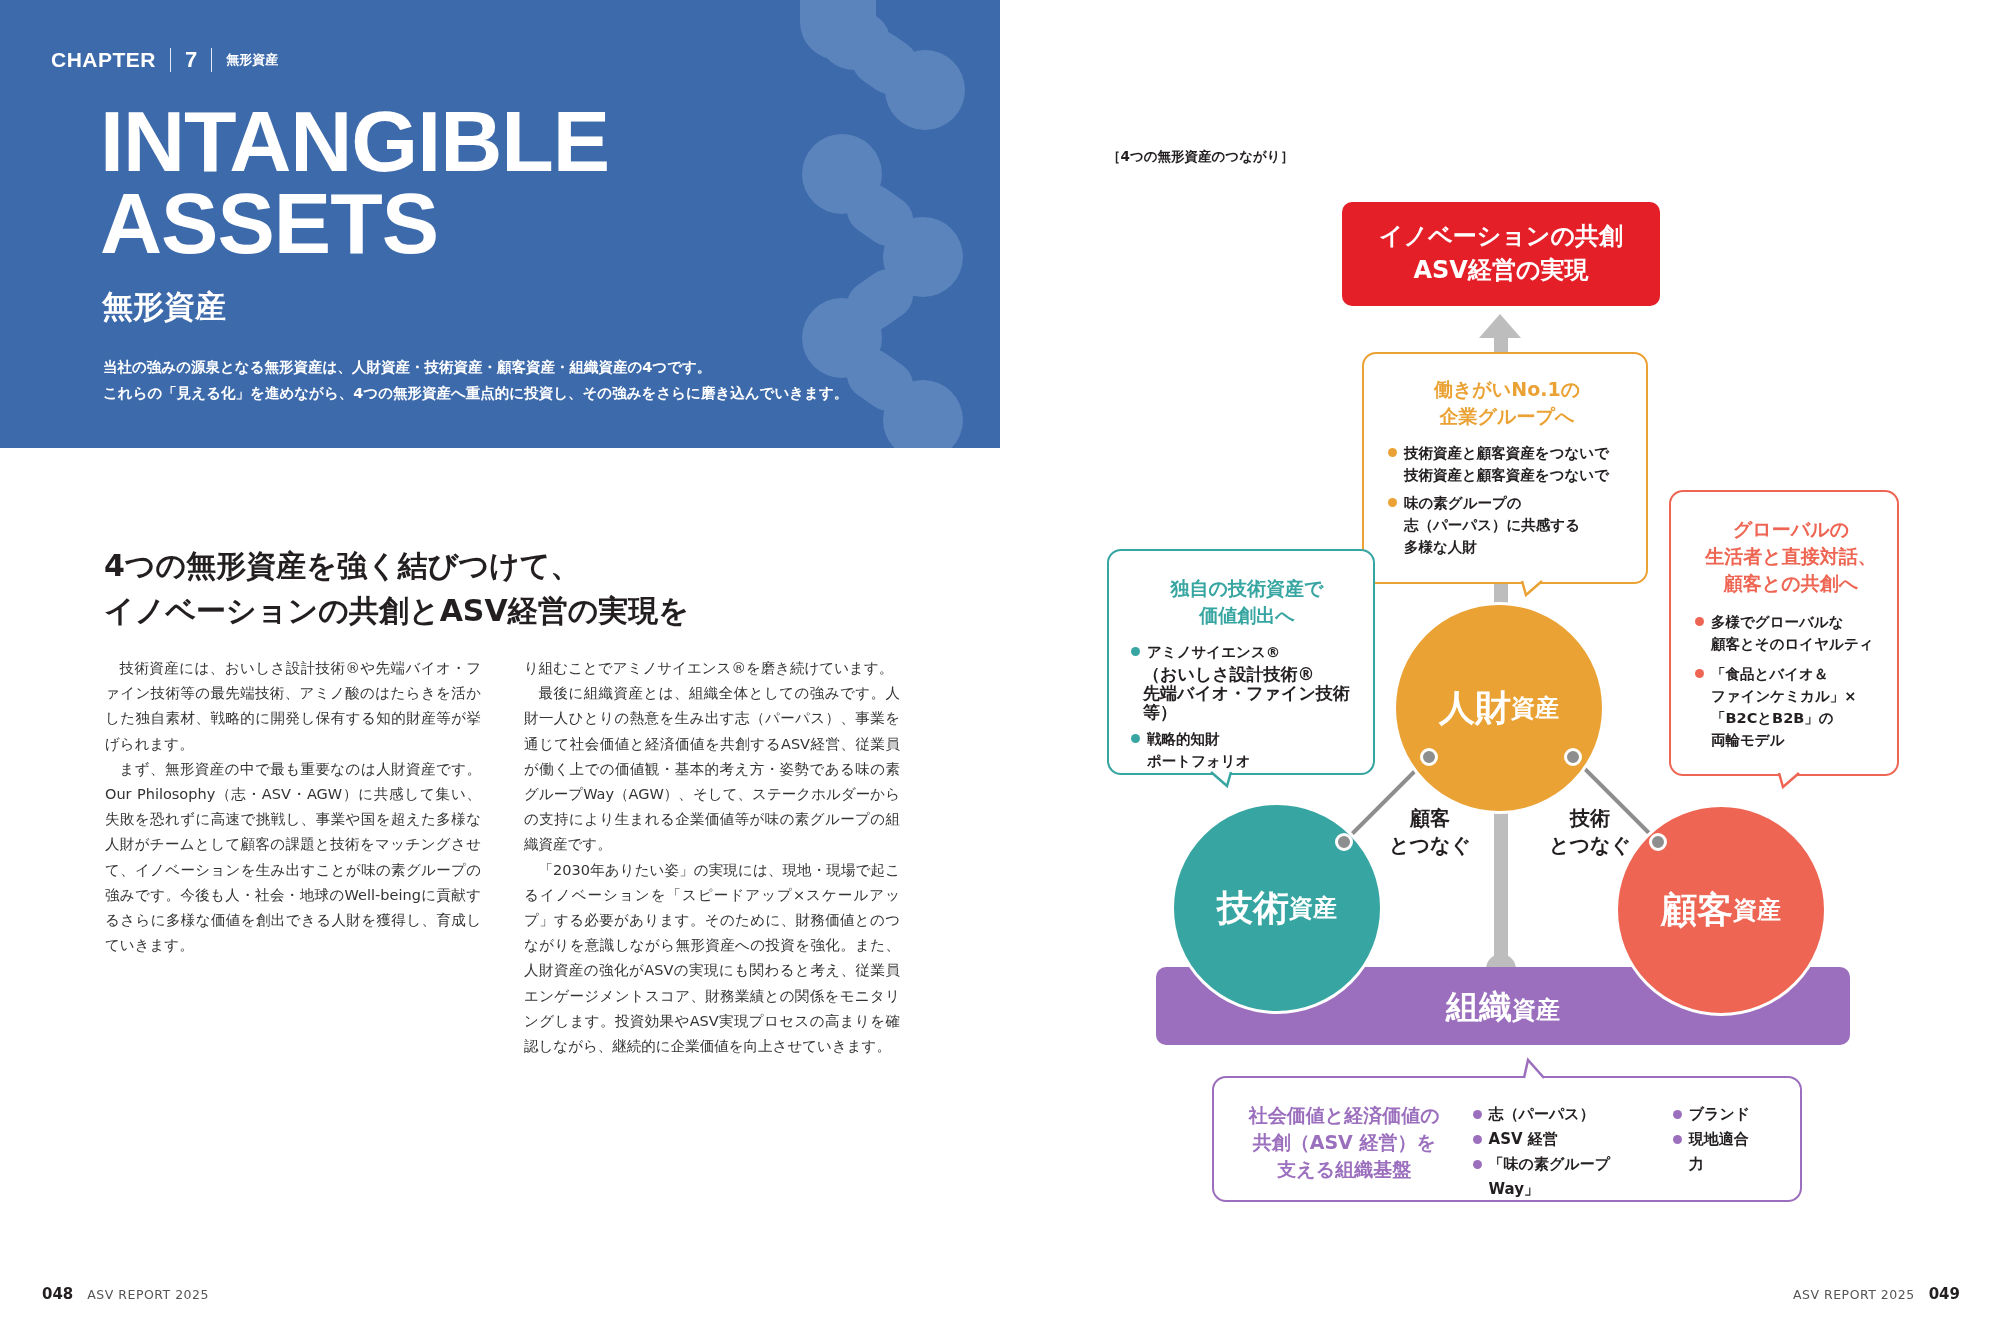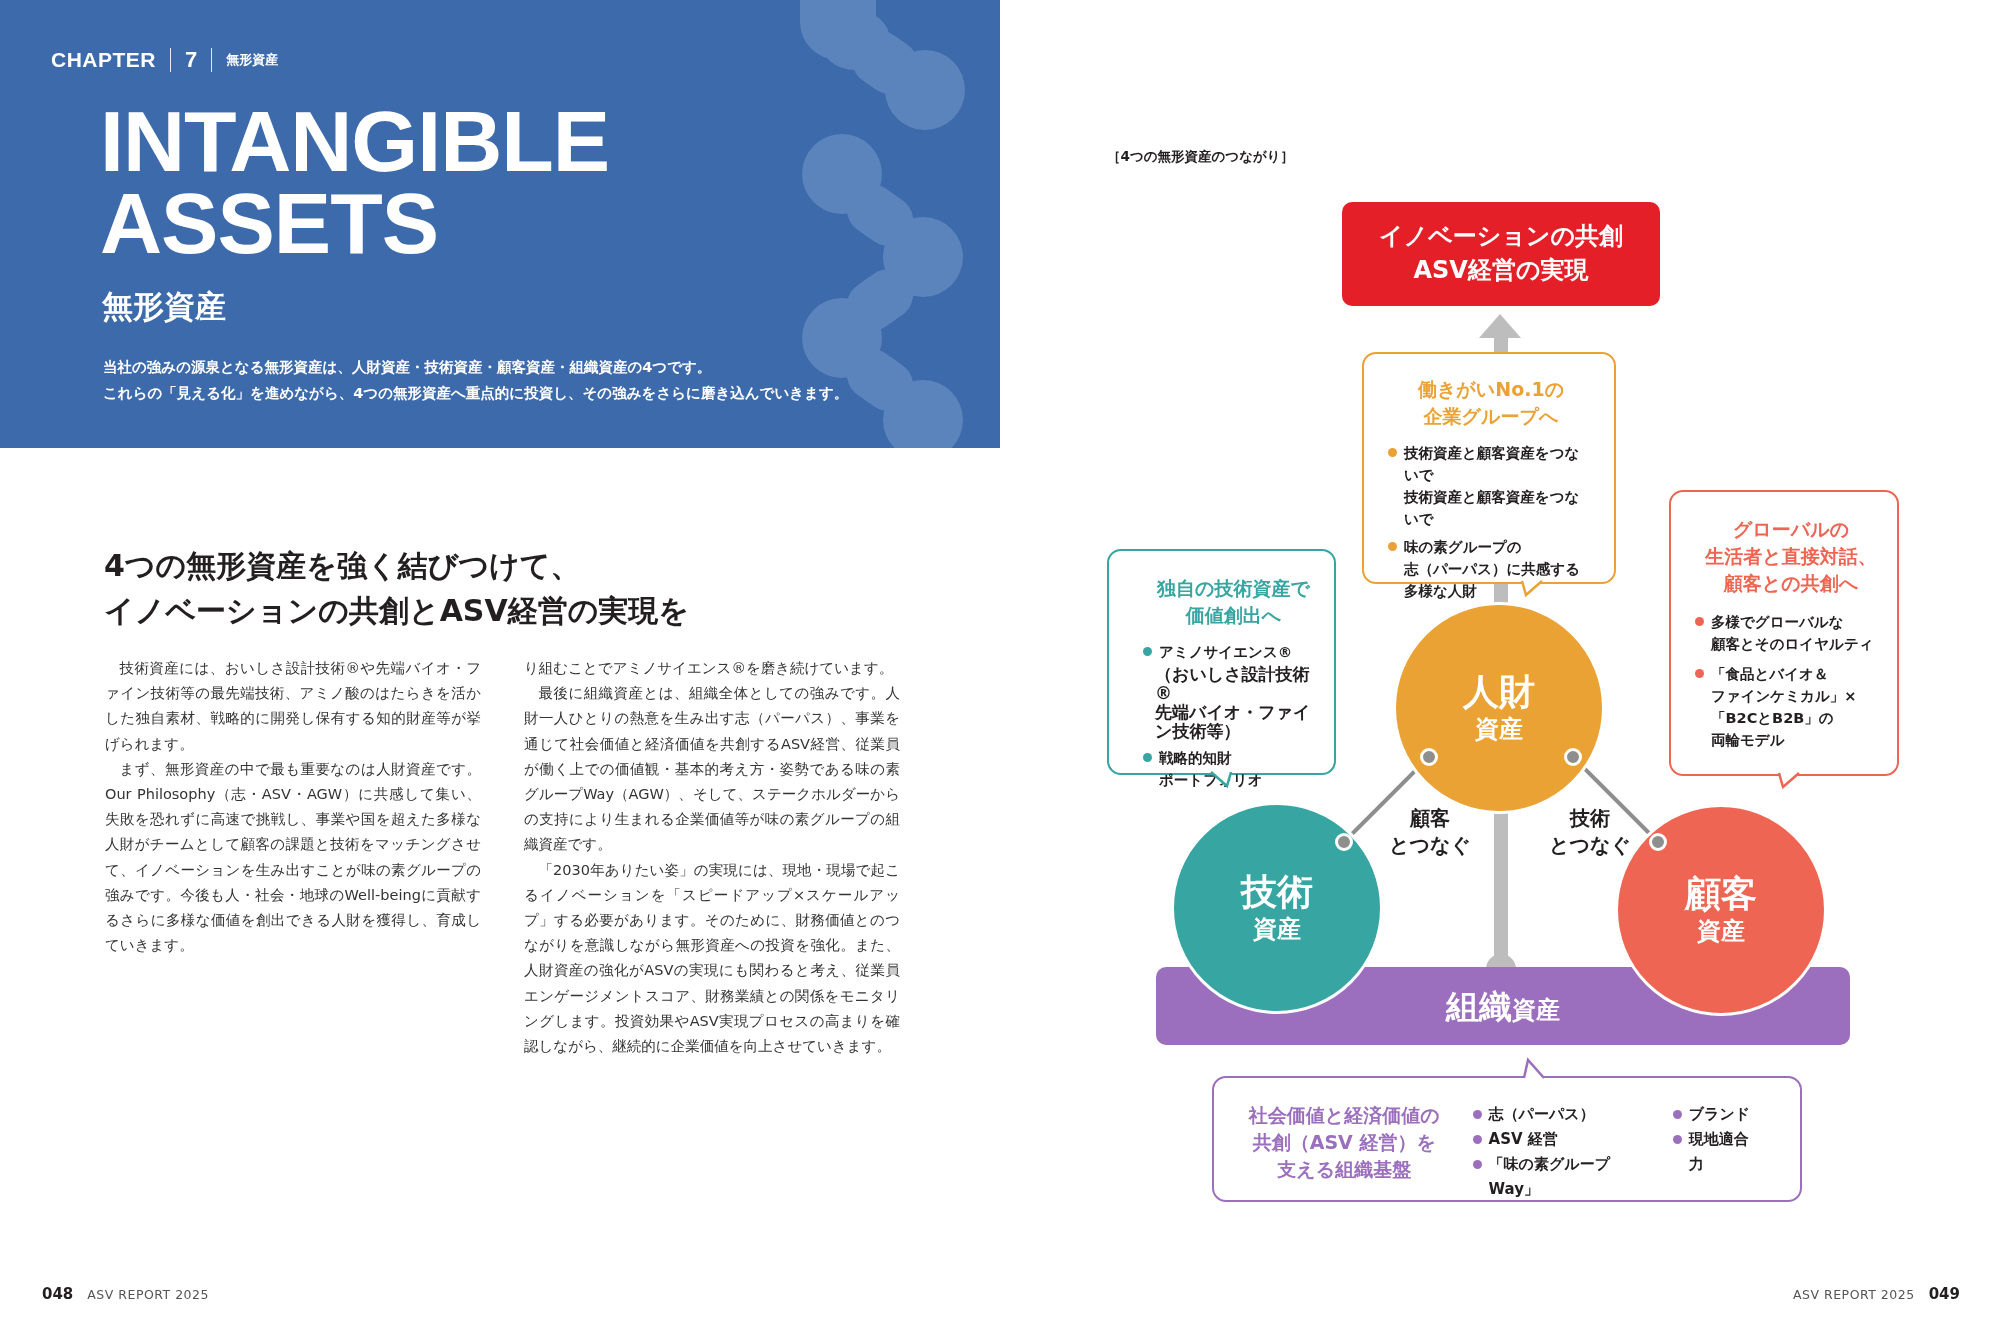--- a/index.html
+++ b/index.html
@@ -38,40 +38,40 @@
   .arrow-head { position: absolute; left: 1479px; top: 314px; width: 0; height: 0; border-left: 21px solid transparent; border-right: 21px solid transparent; border-bottom: 24px solid #bdbdbd; }
   .vbar { position: absolute; background: #bdbdbd; }
 
   .bubble { position: absolute; background: #fff; border: 2.5px solid; border-radius: 14px; }
   .bubble .b-title { font-weight: bold; text-align: center; }
   .bubble ul { list-style: none; }
   .bubble li { position: relative; padding-left: 16px; font-weight: bold; font-size: 14.5px; line-height: 22px; color: #231f20; }
   .bubble li .dot { position: absolute; left: 0; top: 6px; width: 9px; height: 9px; border-radius: 50%; }
   .bubble .tail { position: absolute; width: 0; height: 0; }
 
-  .orange-b { left: 1362px; top: 352px; width: 254px; height: 232px; border-color: #eba235; padding: 22px 20px 0 24px; }
+  .orange-b { left: 1362px; top: 352px; width: 286px; height: 232px; border-color: #eba235; padding: 22px 20px 0 24px; }
   .orange-b .b-title { color: #eba235; font-size: 19px; line-height: 27px; margin-bottom: 12px; }
   .orange-b li { margin-bottom: 6px; }
 
-  .teal-b { left: 1107px; top: 549px; width: 229px; height: 226px; border-color: #37a5a1; padding: 24px 10px 0 34px; }
+  .teal-b { left: 1107px; top: 549px; width: 268px; height: 226px; border-color: #37a5a1; padding: 24px 10px 0 22px; }
   .teal-b .b-title { color: #37a5a1; font-size: 19px; line-height: 27px; margin-bottom: 12px; }
   .teal-b li { margin-bottom: 6px; }
   .teal-b .sub { display: block; font-size: 17px; line-height: 19px; margin-left: -4px; margin-top: 2px; }
 
   .coral-b { left: 1669px; top: 490px; width: 230px; height: 286px; border-color: #ee6653; padding: 24px 10px 0 24px; }
   .coral-b .b-title { color: #ee6653; font-size: 19px; line-height: 27px; margin-bottom: 14px; }
   .coral-b li { margin-bottom: 8px; }
 
   .purple-b { left: 1212px; top: 1076px; width: 590px; height: 126px; border-color: #9b6fbd; padding: 24px 20px 0 20px; display: flex; }
   .purple-b .b-title { color: #9b6fbd; font-size: 19px; line-height: 27px; width: 230px; margin-right: 18px; }
   .purple-b ul { margin-right: 20px; }
   .purple-b li { font-size: 15px; line-height: 25px; }
   .purple-b li .dot { top: 8px; }
 
-  .circle { position: absolute; border-radius: 50%; border: 3px solid #fff; color: #fff; text-align: center; font-weight: bold; display: flex; flex-direction: column; justify-content: center; align-items: center; }
+  .circle { position: absolute; border-radius: 50%; border: 3px solid #fff; color: #fff; text-align: center; font-weight: bold; display: flex; flex-direction: row; justify-content: center; align-items: center; }
   .circle .c-main { font-size: 36px; line-height: 42px; }
   .circle .c-sub { font-size: 24px; line-height: 32px; }
 
   .org-bar { position: absolute; left: 1156px; top: 967px; width: 694px; height: 78px; background: #9b6fbd; border-radius: 10px; }
   .org-label { position: absolute; left: 1156px; top: 985px; width: 694px; text-align: center; color: #fff; font-weight: bold; }
   .org-label .o-main { font-size: 33px; }
   .org-label .o-sub { font-size: 24px; }
 
   .link-label { position: absolute; font-size: 20px; line-height: 27px; font-weight: bold; color: #231f20; text-align: center; }
 </style>

